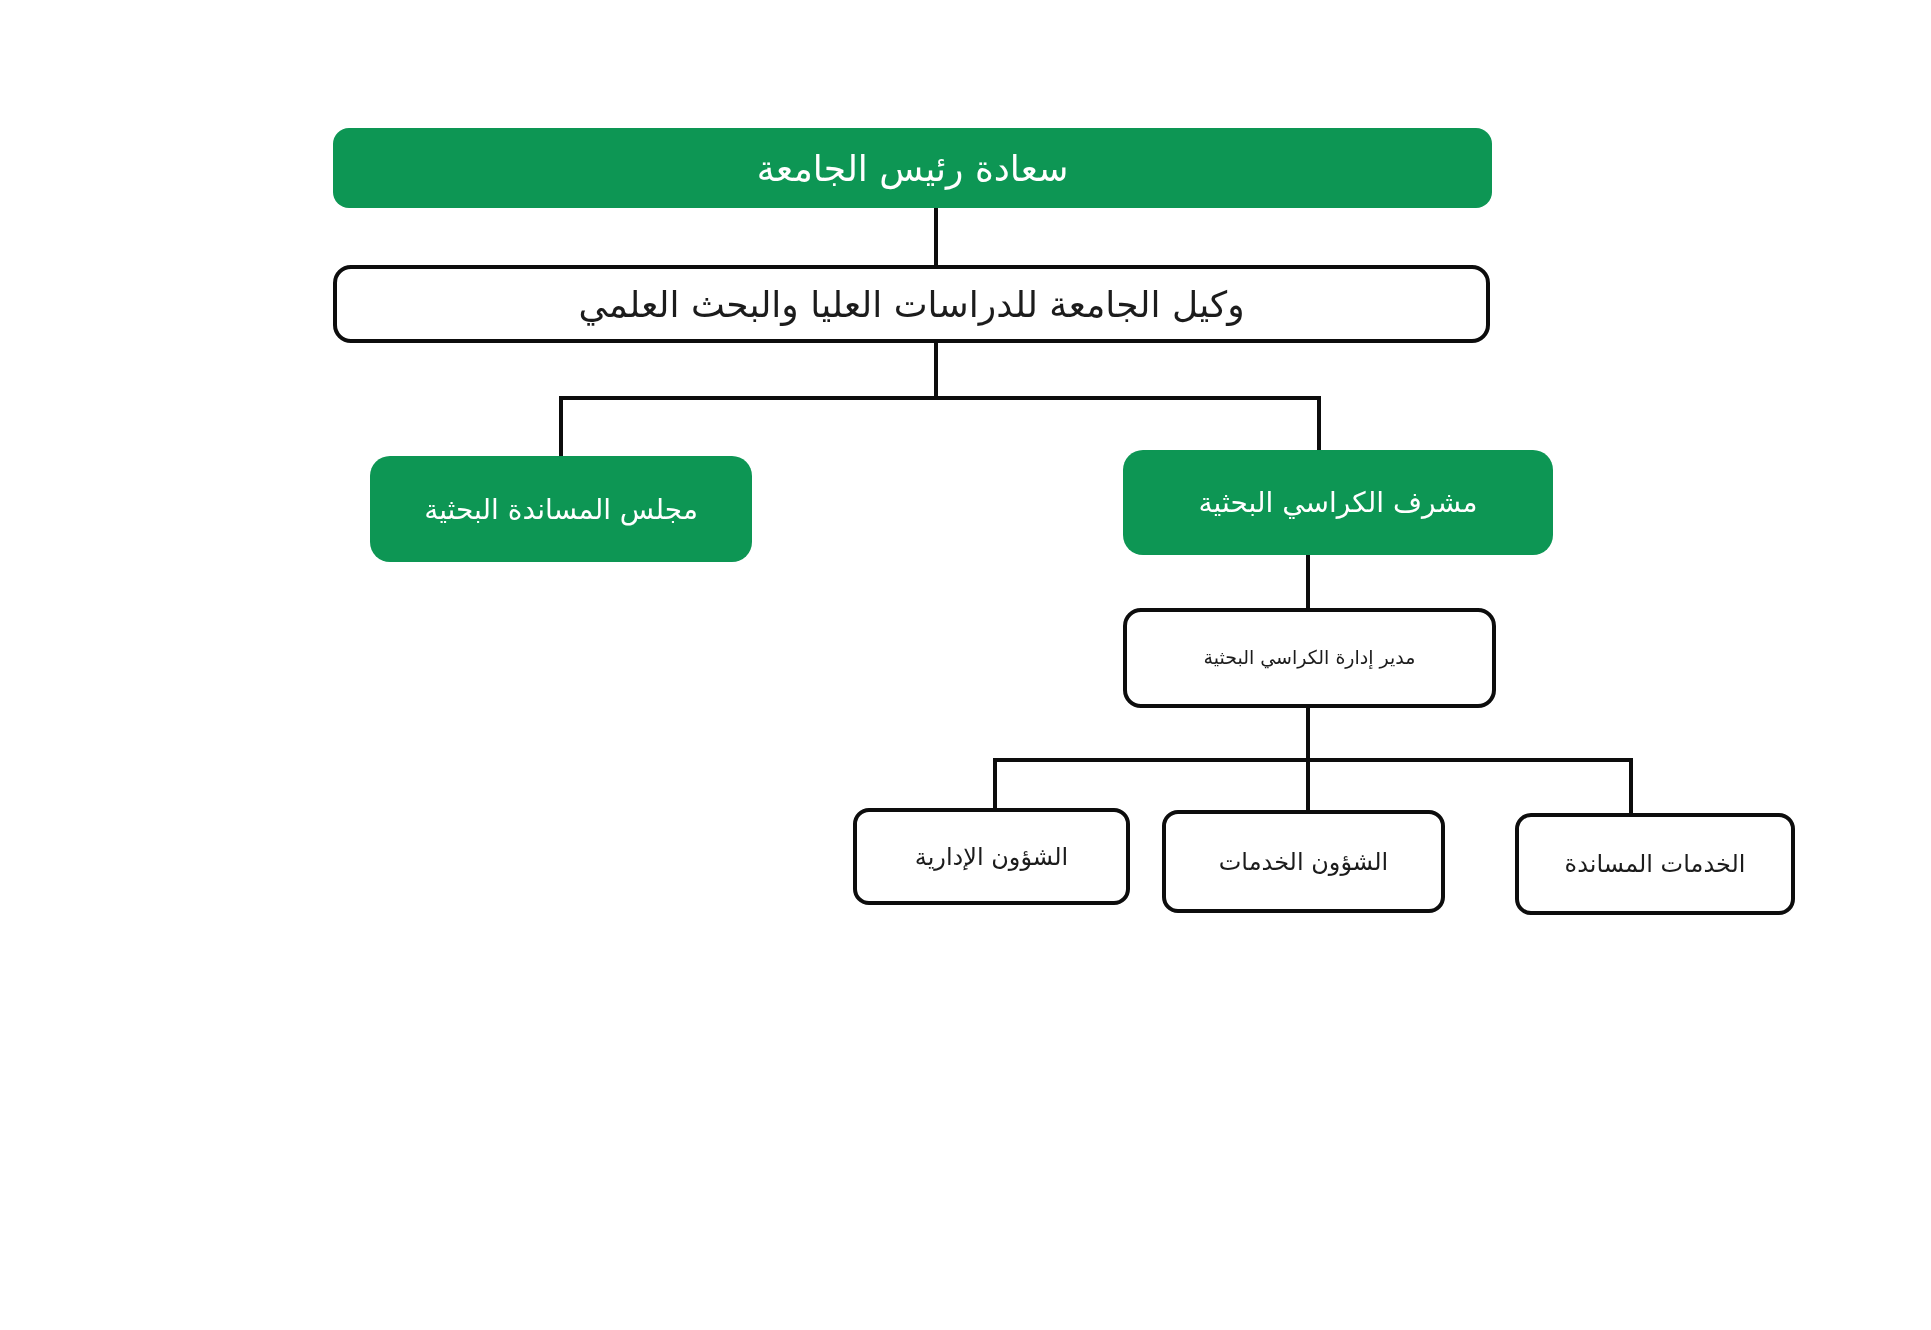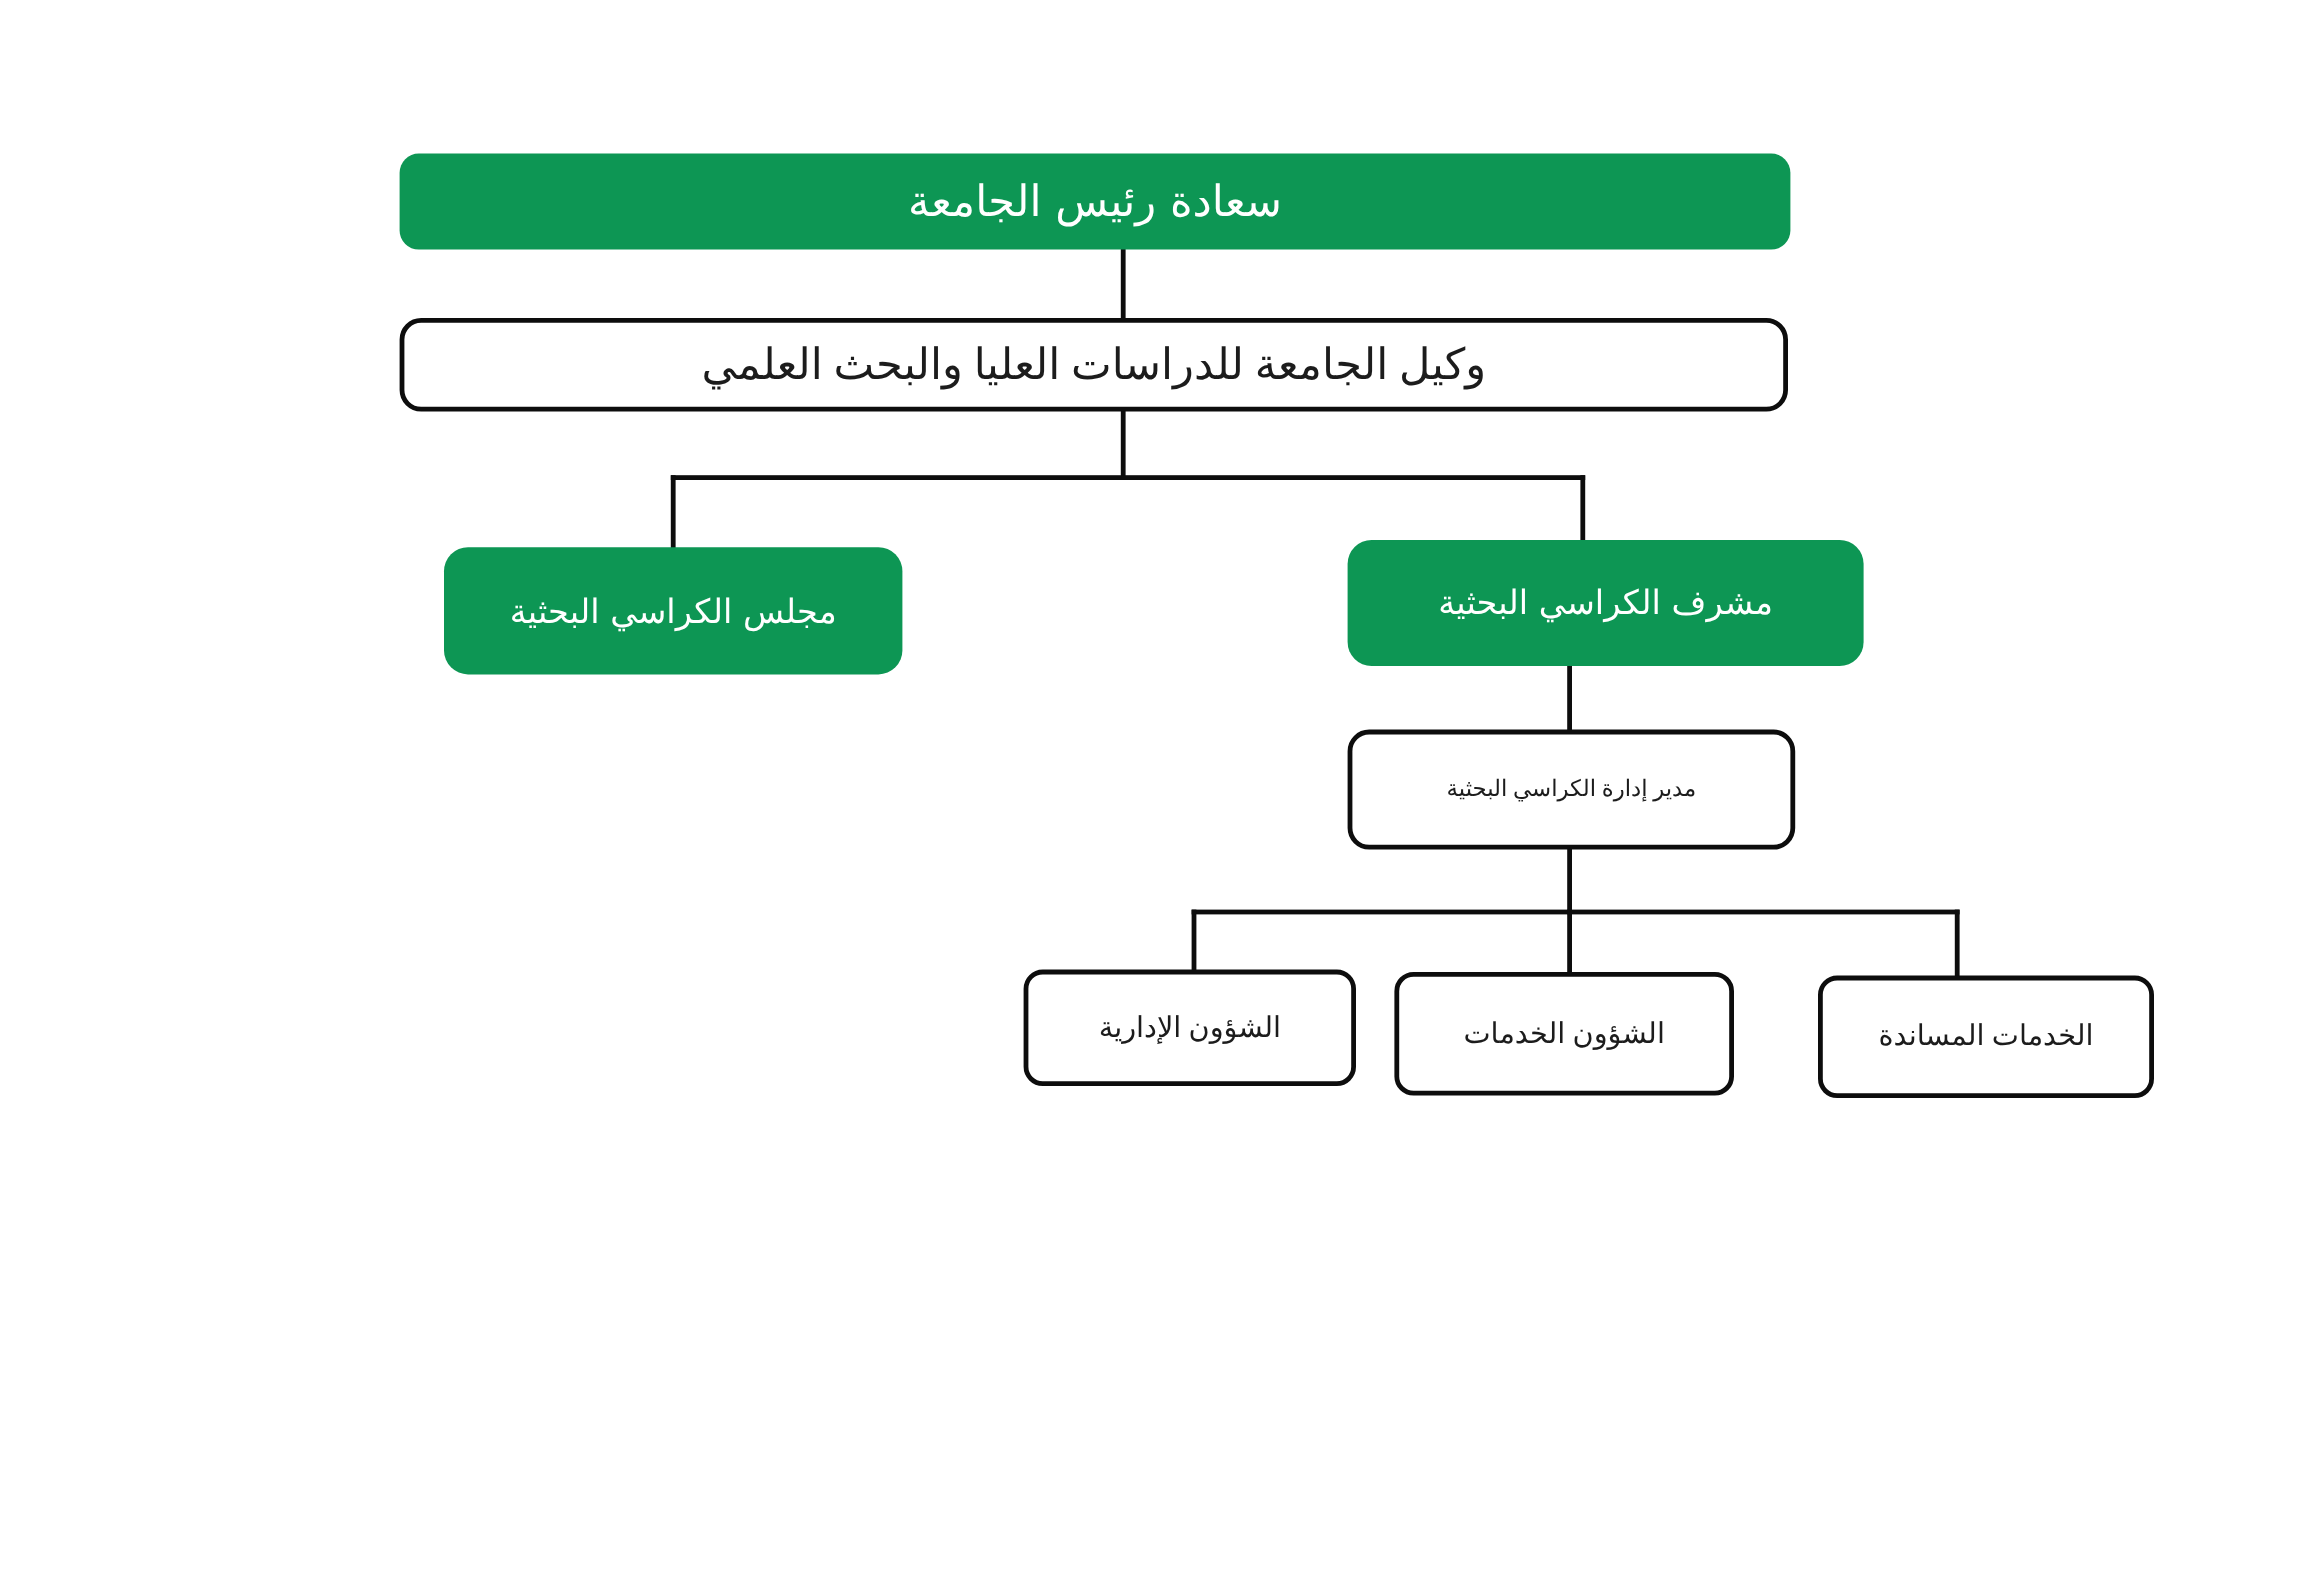--- a/index.html
+++ b/index.html
@@ -32,21 +32,20 @@
   .node--green{
     background:var(--green);
     color:var(--text-on-green);
     border-radius:16px;
   }
   .node--white{
     background:#ffffff;
     color:var(--text-on-white);
     border:4px solid var(--box-border);
     border-radius:18px;
-    font-family:Liberation Serif, serif;
   }
   .line{
     position:absolute;
     background:var(--line);
   }
   .fs-xl{font-size:36px;}
   .fs-lg{font-size:28px;}
   .fs-md{font-size:19px;}
   .fs-sm{font-size:24px;border-radius:16px;}
 </style>
@@ -69,21 +68,21 @@
 
   <div class="node node--green fs-xl" style="left:333px;top:128px;width:1159px;height:80px;">
     <span>سعادة رئيس الجامعة</span>
   </div>
 
   <div class="node node--white fs-xl" style="left:333px;top:265px;width:1157px;height:78px;">
     <span>وكيل الجامعة للدراسات العليا والبحث العلمي</span>
   </div>
 
   <div class="node node--green fs-lg" style="left:370px;top:456px;width:382px;height:106px;border-radius:20px;">
-    <span>مجلس الكراسي البحثية</span>
+    <span>مجلس المساندة البحثية</span>
   </div>
 
   <div class="node node--green fs-lg" style="left:1123px;top:450px;width:430px;height:105px;border-radius:20px;">
     <span>مشرف الكراسي البحثية</span>
   </div>
 
   <div class="node node--white fs-md" style="left:1123px;top:608px;width:373px;height:100px;">
     <span>مدير إدارة الكراسي البحثية</span>
   </div>
 

